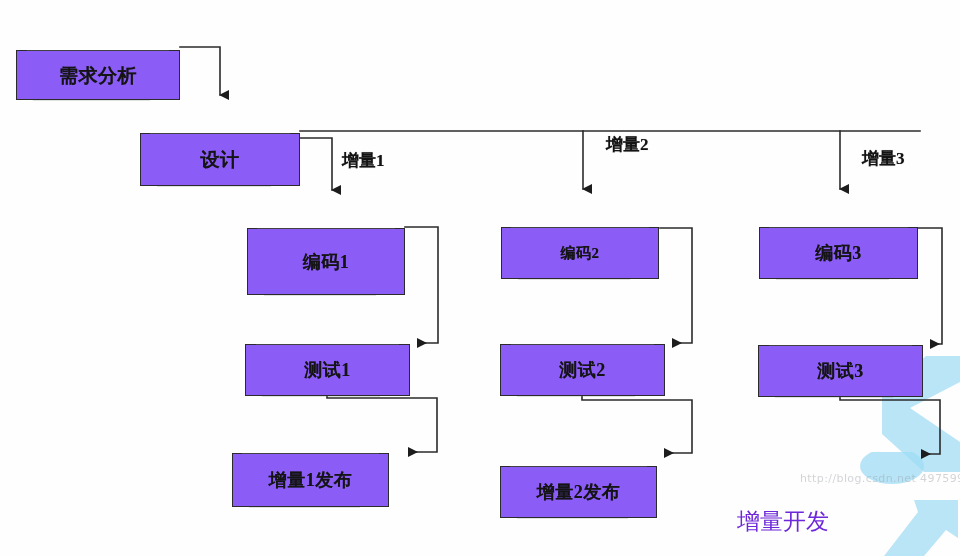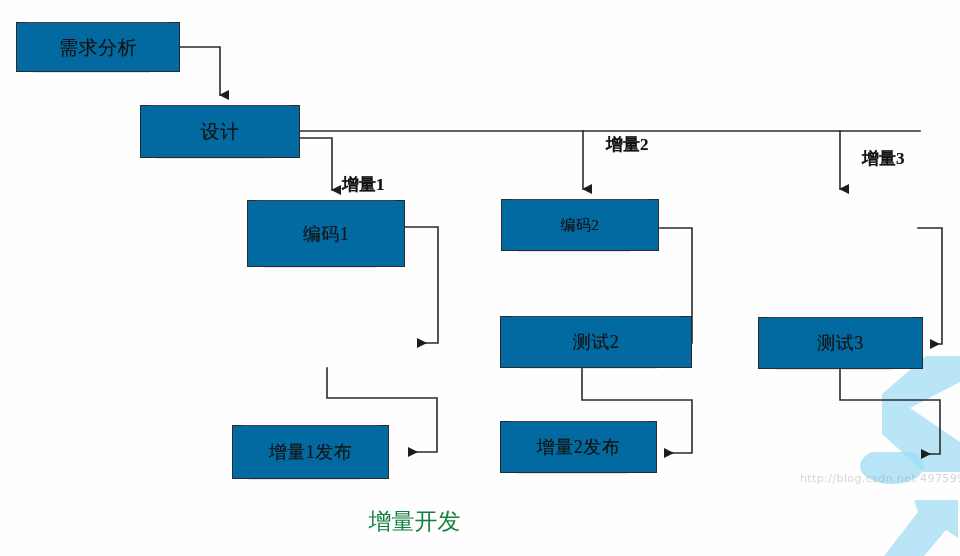--- a/index.html
+++ b/index.html
@@ -24,28 +24,29 @@
     left: 0;
     top: 0;
     width: 960px;
     height: 556px;
   }
   
   .node {
     position: absolute;
     box-sizing: border-box;
     border: 1.6px solid #2b2b2b;
-    background: #0369a1;
+    background: #8b5cf6;
     display: flex;
     align-items: center;
     justify-content: center;
     color: #141414;
-    font-weight: normal;
+    font-weight: bold;
     letter-spacing: 0.5px;
     text-shadow: 0 0 0.6px rgba(20,20,20,0.55);
+    margin-top: 28px;
   }
   .node span {
     display: block;
     line-height: 1;
     white-space: nowrap;
   }
   
   .node::before {
     content: "";
     position: absolute;
@@ -72,22 +73,22 @@
     font-size: 17px;
     line-height: 1;
     white-space: nowrap;
     text-shadow: 0 0 0.7px rgba(20,20,20,0.5);
   }
   
   #caption {
     position: absolute;
     left: 0;
     width: 829px;
-    text-align: center;
-    color: #15803d;
+    text-align: right;
+    color: #6d28d9;
     font-family: "DejaVu Sans", "Liberation Sans", sans-serif;
     font-weight: normal;
     white-space: nowrap;
   }
   
   .wm-chevron {
     position: absolute;
     pointer-events: none;
   }
   #wm-text {
@@ -163,37 +164,43 @@
     <span>需求分析</span>
   </div>
 
   <div class="node" style="left:140px; top:105px; width:160px; height:53px; font-size:19px;justify-content:center;">
     <span>设计</span>
   </div>
 
   <div class="node" style="left:247px; top:200px; width:158px; height:67px; font-size:18px;">
     <span>编码1</span>
   </div>
+  <div class="node" style="left:245px; top:316px; width:165px; height:52px; font-size:18px;">
+    <span>测试1</span>
+  </div>
   <div class="node" style="left:232px; top:425px; width:157px; height:54px; font-size:18px;">
     <span>增量1发布</span>
   </div>
 
   <div class="node" style="left:501px; top:199px; width:158px; height:52px; font-size:15px;">
     <span>编码2</span>
   </div>
-  <div class="node" style="left:500px; top:316px; width:192px; height:52px; font-size:18px;">
+  <div class="node" style="left:500px; top:316px; width:165px; height:52px; font-size:18px;">
     <span>测试2</span>
   </div>
-  <div class="node" style="left:500px; top:421px; width:157px; height:52px; font-size:18px;">
+  <div class="node" style="left:500px; top:438px; width:157px; height:52px; font-size:18px;">
     <span>增量2发布</span>
   </div>
 
+  <div class="node" style="left:759px; top:199px; width:159px; height:52px; font-size:18px;">
+    <span>编码3</span>
+  </div>
   <div class="node" style="left:758px; top:317px; width:165px; height:52px; font-size:18px;">
     <span>测试3</span>
   </div>
 
-  <div class="edge-label" style="left:342px; top:152px;margin-top:24px;">增量1</div>
+  <div class="edge-label" style="left:342px; top:152px;">增量1</div>
   <div class="edge-label" style="left:606px; top:136px;">增量2</div>
   <div class="edge-label" style="left:862px; top:150px;">增量3</div>
 
   <div id="caption" style="top:506px; font-size:23px;">增量开发</div>
 
 </div>
 
 </body></html>

